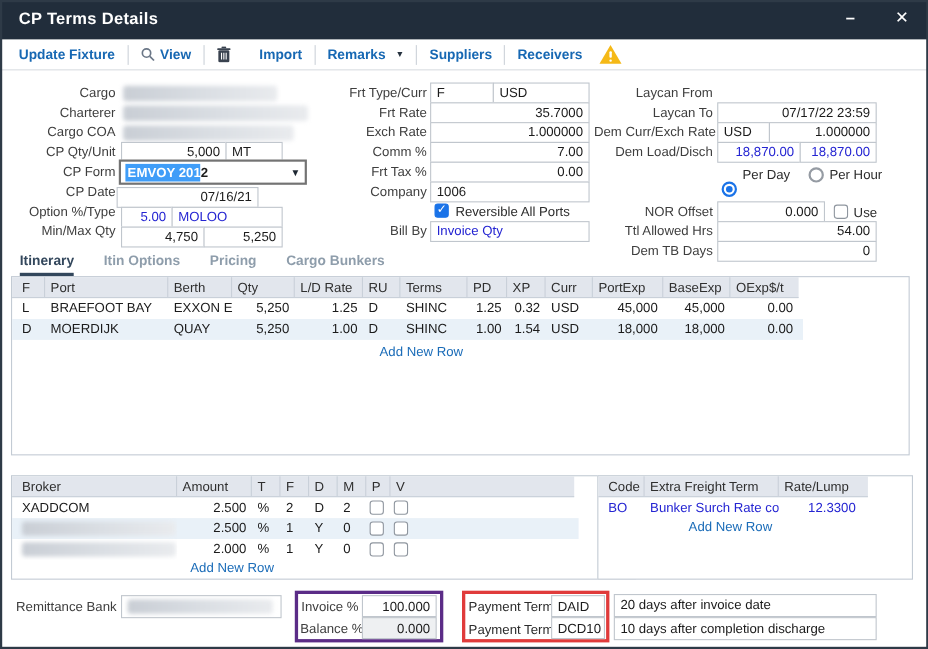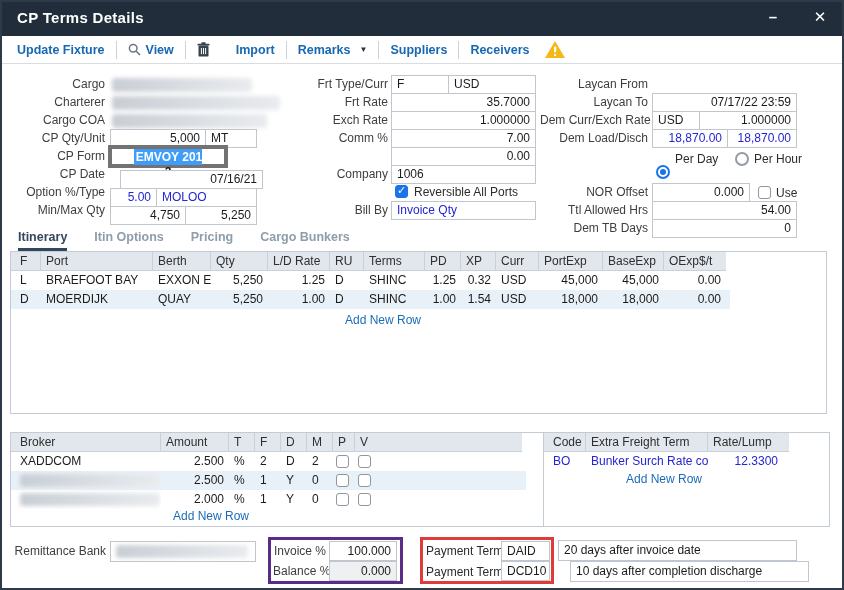--- a/index.html
+++ b/index.html
@@ -17,21 +17,21 @@
   .tsep{width:1px;height:18px;background:#ccd2d9;margin:0 11px;}
   .caret{font-size:8px;color:#26323f;margin-left:4px;}
   
   .lbl{font-size:12px;color:#3e3e3e;text-align:right;height:19px;line-height:19px;white-space:nowrap;}
   .fld{border:1px solid #c0c6cd;background:#fff;font-size:12px;line-height:17px;height:19px;color:#1b1b1b;padding:0 5px;box-sizing:border-box;white-space:nowrap;overflow:hidden;}
   .r{text-align:right}.l{text-align:left}
   .blu{color:#2424d2;}
   .blur{background:linear-gradient(90deg,#c9ced5,#dbdfe4 55%,#e9ebee);filter:blur(2px);border-radius:3px;}
   .link{color:#1b6cb8;font-size:12px;cursor:pointer;white-space:nowrap;}
   
-  #cpform{left:108px;top:145px;width:120px;height:23px;border:4px solid #737373;background:#fff;box-sizing:border-box;display:flex;align-items:center;padding:0 4px;cursor:pointer;flex-direction:column;}
+  #cpform{left:108px;top:145px;width:171px;height:23px;border:2px solid #737373;background:#fff;box-sizing:border-box;display:flex;align-items:center;padding:0 4px;cursor:pointer;}
   #cpform .sel{background:#3f9df8;color:#fff;font-size:12px;font-weight:bold;padding:1px 0 1px 2px;}
   #cpform .tail{color:#1b1b1b;font-size:12px;font-weight:bold;}
   #cpform .dd{margin-left:auto;font-size:9px;color:#1d2732;}
   
   .cb{width:13px;height:13px;border:1px solid #8f969f;border-radius:3px;background:#fff;box-sizing:border-box;cursor:pointer;}
   .cb.on{background:#1a73e8;border-color:#1a73e8;position:relative;}
   .cb.on::after{content:"✓";position:absolute;left:1px;top:-2px;color:#fff;font-size:11px;font-weight:bold;}
   .radio{width:14px;height:14px;border-radius:50%;border:2px solid #959ba3;background:#fff;box-sizing:border-box;cursor:pointer;}
   .radio.on{border-color:#1a73e8;position:relative;}
   .radio.on::after{content:"";position:absolute;left:2px;top:2px;width:6px;height:6px;border-radius:50%;background:#1a73e8;}
@@ -135,30 +135,31 @@
 
   <div class="abs fld r" style="left:110px;top:129px;width:96px;">5,000</div>
   <div class="abs fld l" style="left:205px;top:129px;width:52px;">MT</div>
 
   <div class="abs" id="cpform">
     <span class="sel">EMVOY 201</span>
     <span class="tail">2</span>
     <span class="dd">▼</span>
   </div>
 
-  <div class="abs fld r" style="left:120px;top:170px;width:143px;">07/16/21</div>
+  <div class="abs fld r" style="left:106px;top:170px;width:129px;">07/16/21</div>
   <div class="abs fld r blu" style="left:110px;top:188px;width:47px;">5.00</div>
   <div class="abs fld l blu" style="left:156px;top:188px;width:101px;">MOLOO</div>
   <div class="abs fld r" style="left:110px;top:206px;width:76px;">4,750</div>
   <div class="abs fld r" style="left:185px;top:206px;width:72px;">5,250</div>
 
   <div class="abs lbl" style="left:275px;top:75px;width:113px;">Frt Type/Curr</div>
   <div class="abs lbl" style="left:275px;top:93px;width:113px;">Frt Rate</div>
   <div class="abs lbl" style="left:275px;top:111px;width:113px;">Exch Rate</div>
   <div class="abs lbl" style="left:275px;top:129px;width:113px;">Comm %</div>
+  <div class="abs lbl" style="left:275px;top:147px;width:113px;">Frt Tax %</div>
   <div class="abs lbl" style="left:275px;top:165px;width:113px;">Company</div>
   <div class="abs lbl" style="left:275px;top:201px;width:113px;">Bill By</div>
 
   <div class="abs fld l" style="left:391px;top:75px;width:58px;">F</div>
   <div class="abs fld l" style="left:448px;top:75px;width:88px;">USD</div>
   <div class="abs fld r" style="left:391px;top:93px;width:145px;">35.7000</div>
   <div class="abs fld r" style="left:391px;top:111px;width:145px;">1.000000</div>
   <div class="abs fld r" style="left:391px;top:129px;width:145px;">7.00</div>
   <div class="abs fld r" style="left:391px;top:147px;width:145px;">0.00</div>
   <div class="abs fld l" style="left:391px;top:165px;width:145px;">1006</div>
@@ -342,16 +343,16 @@
   </div>
 
   <div class="abs hibox-red" style="left:420px;top:537px;width:134px;height:47px;">
     <div class="abs cblbl" style="left:3px;top:3px;white-space:nowrap;font-size:12px;">Payment Terms</div>
     <div class="abs fld l" style="left:78px;top:1px;width:49px;height:20px;line-height:18px;">DAID</div>
     <div class="abs cblbl" style="left:3px;top:24px;white-space:nowrap;font-size:12px;">Payment Terms</div>
     <div class="abs fld l" style="left:78px;top:21px;width:49px;height:20px;line-height:18px;">DCD10</div>
   </div>
 
   <div class="abs fld l" style="left:558px;top:540px;width:239px;height:21px;line-height:19px;">20 days after invoice date</div>
-  <div class="abs fld l" style="left:558px;top:561px;width:239px;height:21px;line-height:19px;margin-left:12px;">10 days after completion discharge</div>
+  <div class="abs fld l" style="left:558px;top:561px;width:239px;height:21px;line-height:19px;">10 days after completion discharge</div>
 
   <div id="frame"></div>
 </div>
 
 </body></html>

